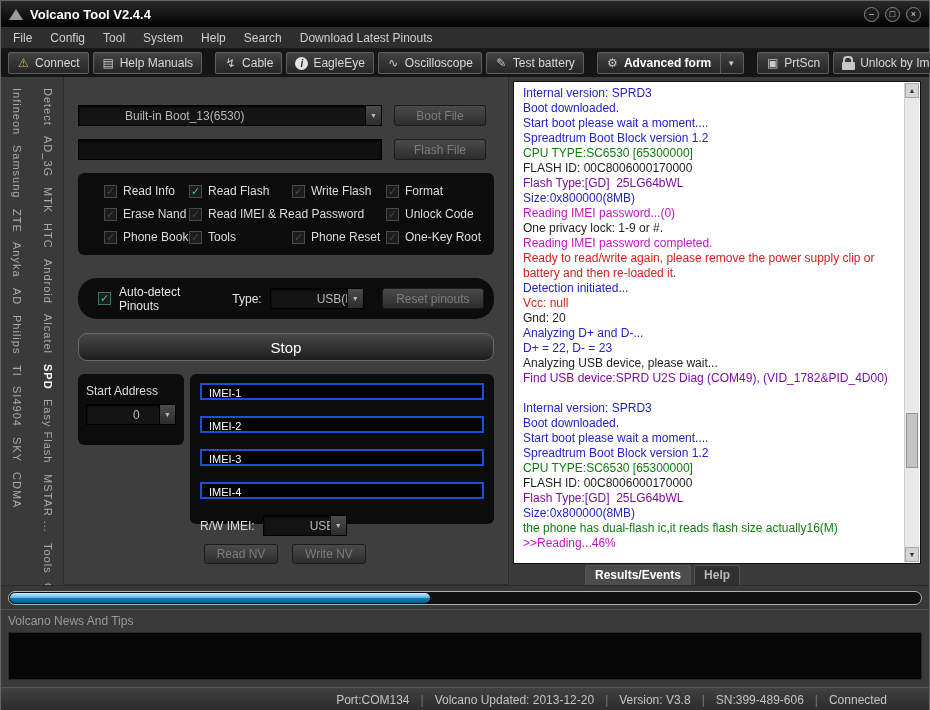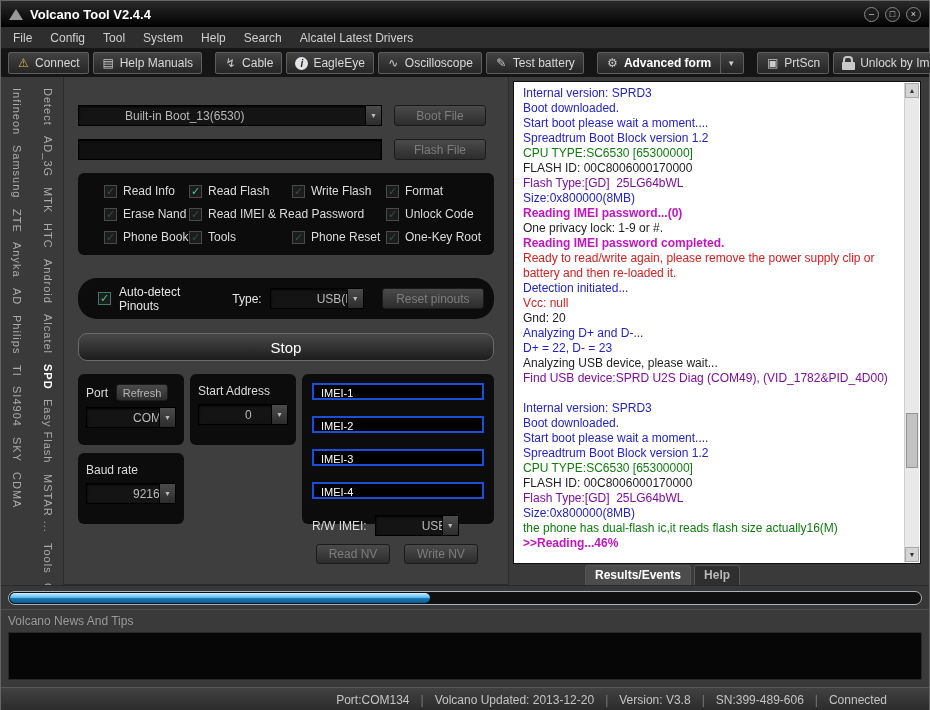--- a/index.html
+++ b/index.html
@@ -85,21 +85,21 @@
   .rw-select { width:84px; }
   .nv-row { display:flex; gap:14px; margin-top:8px; padding-left:4px; }
   .nv-btn { width:74px; height:20px; }
 
   
   .right { flex:1; display:flex; flex-direction:column; padding:4px 8px 0 4px; }
   .log-wrap { position:relative; flex:1; background:#fff; border:1px solid #111; overflow:hidden; }
   .log { position:absolute; inset:1px 16px 1px 1px; padding:3px 2px 3px 8px; overflow:hidden; }
   .log-line { font-size:12px; line-height:15px; min-height:15px; white-space:pre-wrap; }
   .blue { color:#2323c8; } .green { color:#0e7d0e; } .dark { color:#1e1e1e; }
-  .purple { color:#7d0ea0; } .magenta { color:#c215c2;font-weight:bold; } .red { color:#d42020; }
+  .purple { color:#7d0ea0; } .magenta { color:#c215c2; } .red { color:#d42020; }
   .scrollbar { position:absolute; top:1px; right:1px; bottom:1px; width:15px; background:#e9e9e9; border-left:1px solid #cfcfcf; }
   .sb-btn { height:15px; background:#d4d4d4; border:1px solid #a8a8a8; display:flex; align-items:center; justify-content:center; }
   .sb-btn::before { font-size:7px; color:#333; }
   .sb-btn.up::before { content:"▲"; }
   .sb-btn.down { position:absolute; bottom:0; left:0; right:0; }
   .sb-btn.down::before { content:"▼"; }
   .sb-thumb { position:absolute; left:1px; right:1px; top:330px; height:55px; background:#c3c3c3; border:1px solid #949494; }
   .log-tabs { height:21px; flex:none; display:flex; gap:3px; padding-left:72px; align-items:flex-end; background:transparent;font-weight:bold; }
   .log-tab { background:#2f2f2f; border:1px solid #555; border-bottom:none; border-radius:3px 3px 0 0; color:#b8b8b8; font-size:12px; padding:2px 9px 3px 9px; cursor:pointer; }
   .log-tab.active { background:#4c4c4c; color:#fff; }
@@ -135,21 +135,21 @@
   </div>
 
   <div class="menubar">
 
   <span class="menu-item">File</span>
       <span class="menu-item">Config</span>
       <span class="menu-item">Tool</span>
       <span class="menu-item">System</span>
       <span class="menu-item">Help</span>
       <span class="menu-item">Search</span>
-      <span class="menu-item">Alcatel Latest Drivers</span>
+      <span class="menu-item">Download Latest Pinouts</span>
     </div>
 
   <div class="toolbar">
 
       <div class="tbtn">
         <span class="ticon i-warning">⚠</span>
         <span class="tlabel">Connect</span>
 
       </div>
 
@@ -321,39 +321,20 @@
           <span class="val">USB(D+/D-)</span>
           <span class="arrow"></span>
         </div>
         <div class="btn dim reset-btn">Reset pinouts</div>
       </div>
 
       <div class="btn btn-stop">Stop</div>
 
       <div class="bottom">
 
-        <div class="col-left">
-          <div class="blackpanel small-panel">
-            <div class="panel-row">
-              <span class="lbl">Port</span>
-              <span class="btn mini">Refresh</span>
-            </div>
-            <div class="dropdown">
-              <span class="val">COM49</span>
-              <span class="arrow"></span>
-            </div>
-          </div>
-          <div class="blackpanel small-panel">
-            <div class="lbl block">Baud rate</div>
-            <div class="dropdown">
-              <span class="val">921600</span>
-              <span class="arrow"></span>
-            </div>
-          </div>
-        </div>
 
         <div class="col-mid">
           <div class="blackpanel small-panel">
             <div class="lbl block">Start Address</div>
             <div class="dropdown">
               <span class="val">0</span>
               <span class="arrow"></span>
             </div>
           </div>
         </div>

